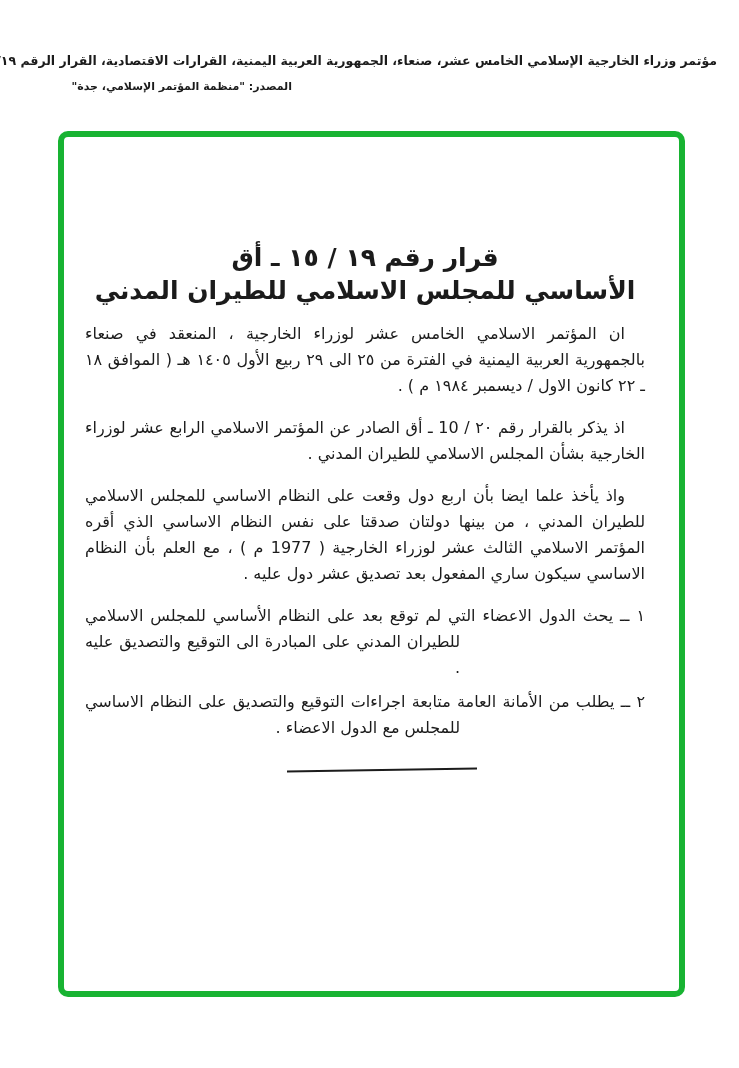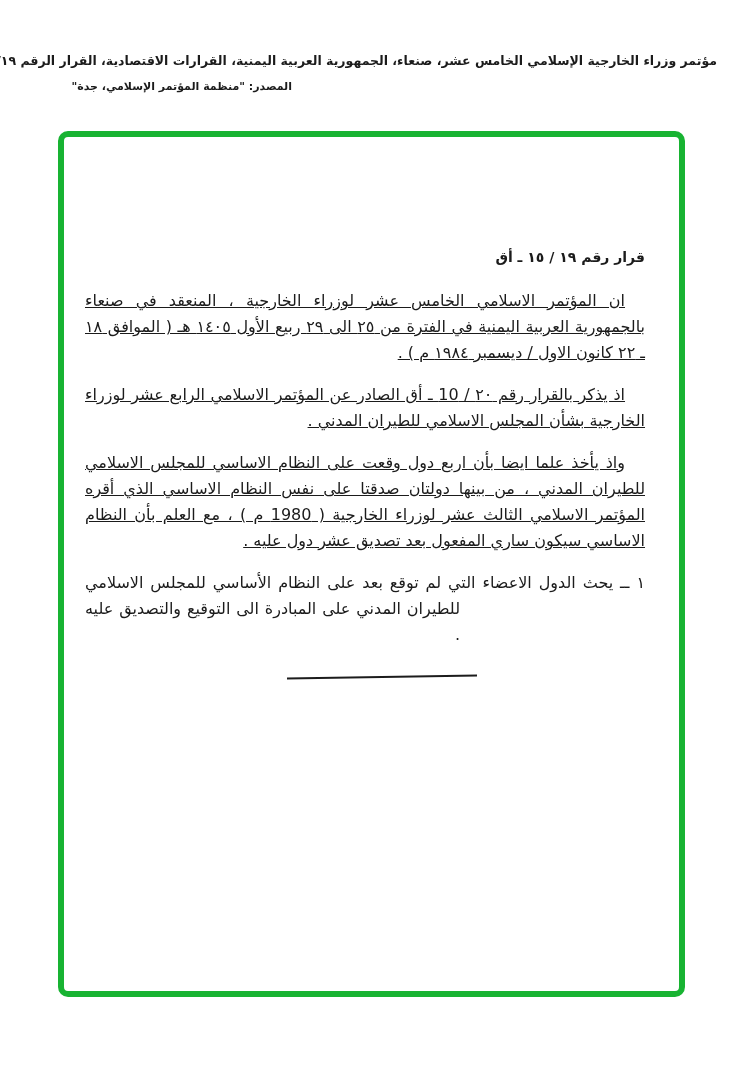--- a/index.html
+++ b/index.html
@@ -24,24 +24,24 @@
     position:absolute; left:58px; top:131px;
     width:627px; height:866px;
     border:6px solid var(--green); border-radius:10px;
     background:#ffffff;
   }
   .doc-content {
     direction:rtl; padding:104px 34px 0 21px;
     font-size:16px; line-height:26px; text-align:justify;
   }
   .doc-title {
-    text-align:right; font-weight:bold;
-    font-size:14px; line-height:33px; margin-bottom:14px;
+    text-align:center; font-weight:bold;
+    font-size:25px; line-height:33px; margin-bottom:14px;
   }
-  .para { margin-bottom:16px; text-indent:20px;text-decoration:underline; }
+  .para { margin-bottom:16px; text-indent:20px; }
   .item {
     margin-top:8px; padding-right:185px; text-indent:-185px;
     text-align:justify;
   }
   .item .item-number { font-weight:normal; }
   .divider {
     width:190px; height:0; border-top:2px solid #1c1c1c;
     margin:28px 168px 0 auto;
     transform:rotate(-0.9deg);
   }
@@ -53,32 +53,36 @@
 
   <div class="header-line1">مؤتمر وزراء الخارجية الإسلامي الخامس عشر، صنعاء، الجمهورية العربية اليمنية، القرارات الاقتصادية، القرار الرقم ١٥/١٩-أق</div>
 
   <div class="source-line">المصدر:  "منظمة المؤتمر الإسلامي، جدة"</div>
 
   <div class="doc-box">
     <div class="doc-content">
 
       <div class="doc-title">
         <div>قرار رقم ١٩ / ١٥ ـ أق</div>
+        <div>الأساسي للمجلس الاسلامي للطيران المدني</div>
       </div>
 
       <p class="para">ان المؤتمر الاسلامي الخامس عشر لوزراء الخارجية ، المنعقد في صنعاء بالجمهورية العربية اليمنية  في الفترة من ٢٥ الى ٢٩ ربيع الأول ١٤٠٥ هـ ( الموافق ١٨ ـ ٢٢ كانون الاول / ديسمبر ١٩٨٤ م ) .</p>
 
       <p class="para">اذ يذكر بالقرار رقم ٢٠ / 10 ـ أق الصادر عن المؤتمر الاسلامي الرابع عشر لوزراء الخارجية بشأن المجلس الاسلامي للطيران المدني .</p>
 
 
-      <p class="para">واذ يأخذ علما ايضا بأن اربع دول وقعت على النظام الاساسي للمجلس الاسلامي للطيران المدني ، من بينها دولتان صدقتا على نفس النظام الاساسي الذي أقره المؤتمر الاسلامي الثالث عشر لوزراء الخارجية ( 1980 م ) ، مع العلم بأن النظام الاساسي سيكون ساري المفعول بعد تصديق عشر دول عليه .</p>
+      <p class="para">واذ يأخذ علما ايضا بأن اربع دول وقعت على النظام الاساسي للمجلس الاسلامي للطيران المدني ، من بينها دولتان صدقتا على نفس النظام الاساسي الذي أقره المؤتمر الاسلامي الثالث عشر لوزراء الخارجية ( 1977 م ) ، مع العلم بأن النظام الاساسي سيكون ساري المفعول بعد تصديق عشر دول عليه .</p>
 
       <div class="item">
         <span class="item-number">١ ــ</span><span> يحث الدول الاعضاء التي لم توقع بعد على النظام الأساسي للمجلس الاسلامي للطيران المدني على المبادرة الى التوقيع والتصديق عليه .</span>
       </div>
 
+      <div class="item">
+        <span class="item-number">٢ ــ</span><span> يطلب من الأمانة العامة متابعة اجراءات التوقيع والتصديق على النظام الاساسي للمجلس مع الدول الاعضاء .</span>
+      </div>
 
       <div class="divider"></div>
 
     </div>
   </div>
 
 </div>
 
 </body></html>

